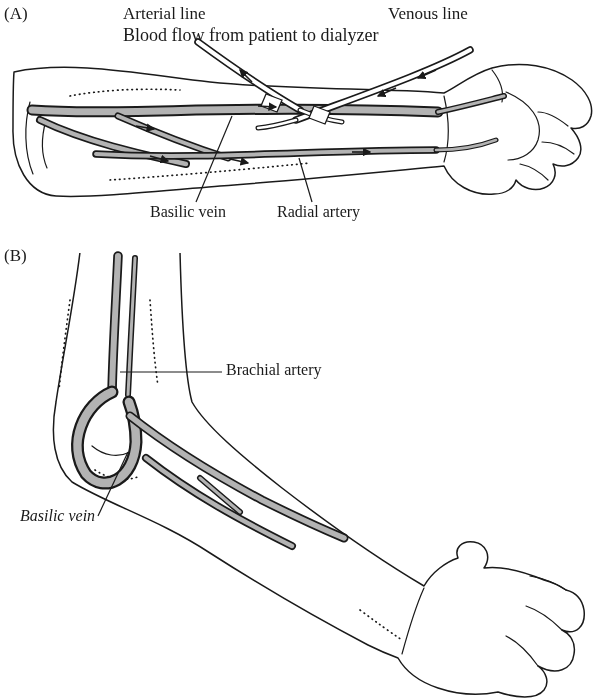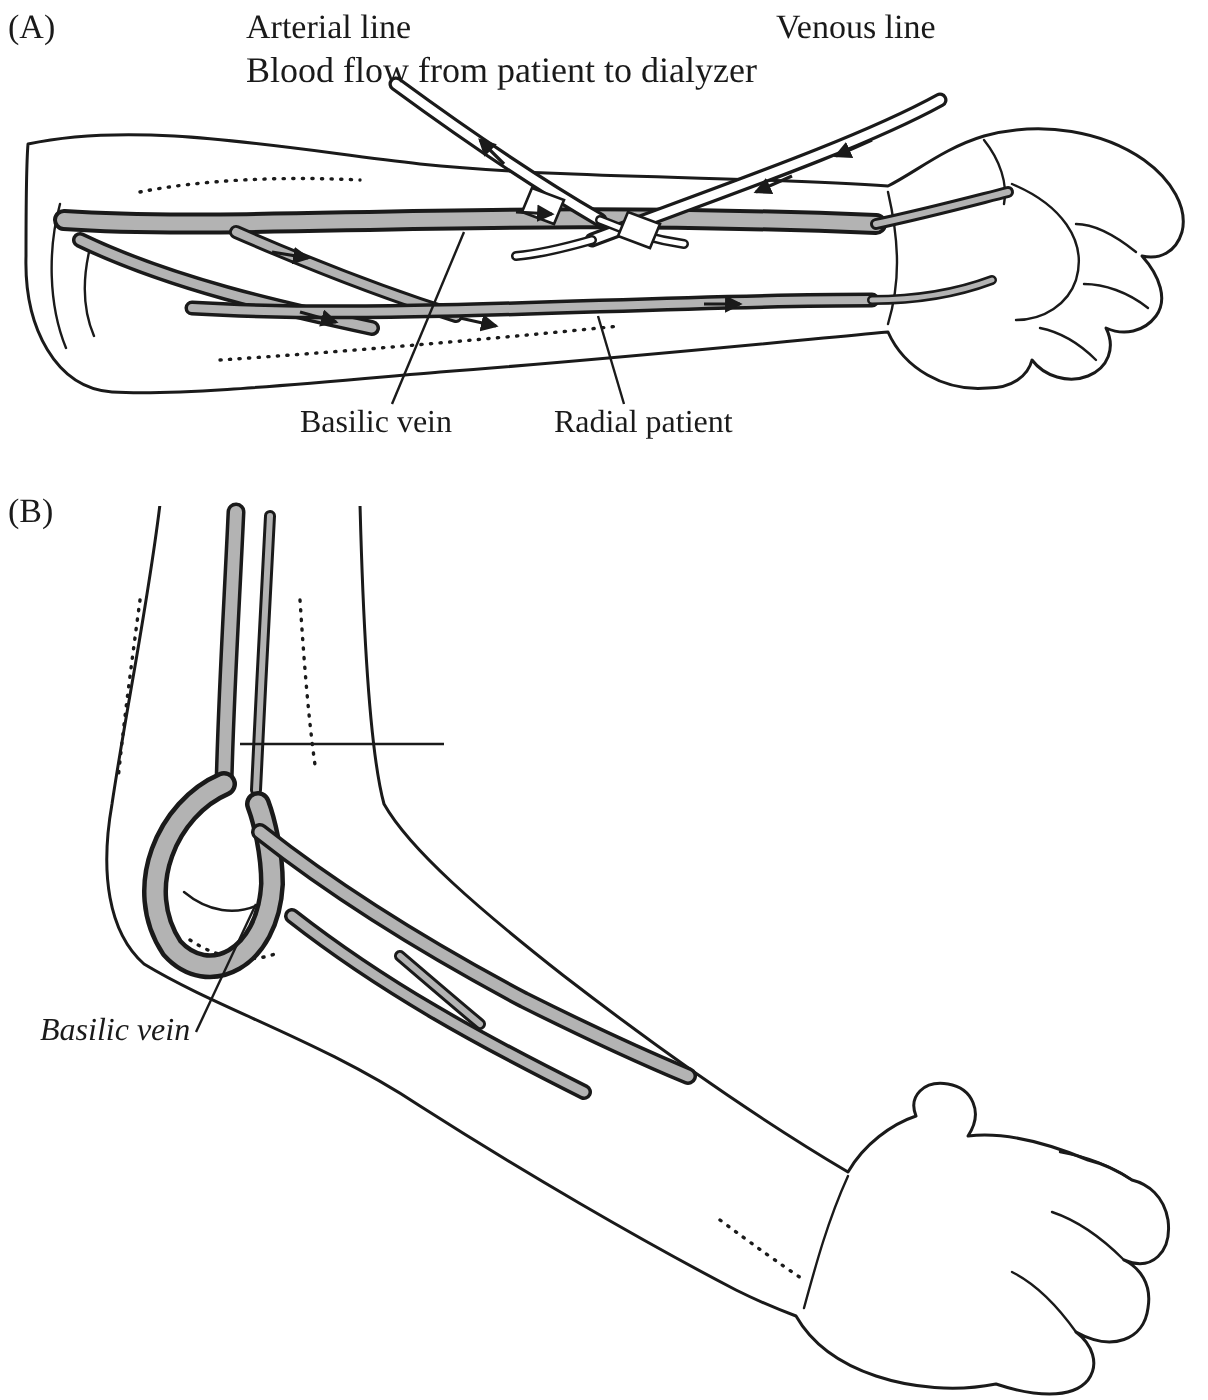--- a/index.html
+++ b/index.html
@@ -223,19 +223,20 @@
   </svg>
 
   <div class="label tag" style="left:4px;top:4px;">(A)</div>
 
   <div class="label h1" style="left:123px;top:4px;">Arterial line</div>
   <div class="label sub" style="left:123px;top:25px;">Blood flow from patient to dialyzer</div>
 
   <div class="label h1" style="left:388px;top:4px;">Venous line</div>
 
   <div class="label vl" style="left:150px;top:203px;">Basilic vein</div>
-  <div class="label vl" style="left:277px;top:203px;">Radial patient</div>
+  <div class="label vl" style="left:277px;top:203px;">Radial artery</div>
 
   <div class="label tag" style="left:4px;top:246px;">(B)</div>
 
+  <div class="label vl" style="left:226px;top:361px;">Brachial artery</div>
   <div class="label vl" style="left:20px;top:507px;font-style:italic;">Basilic vein</div>
 
 </div>
 
 </body></html>

